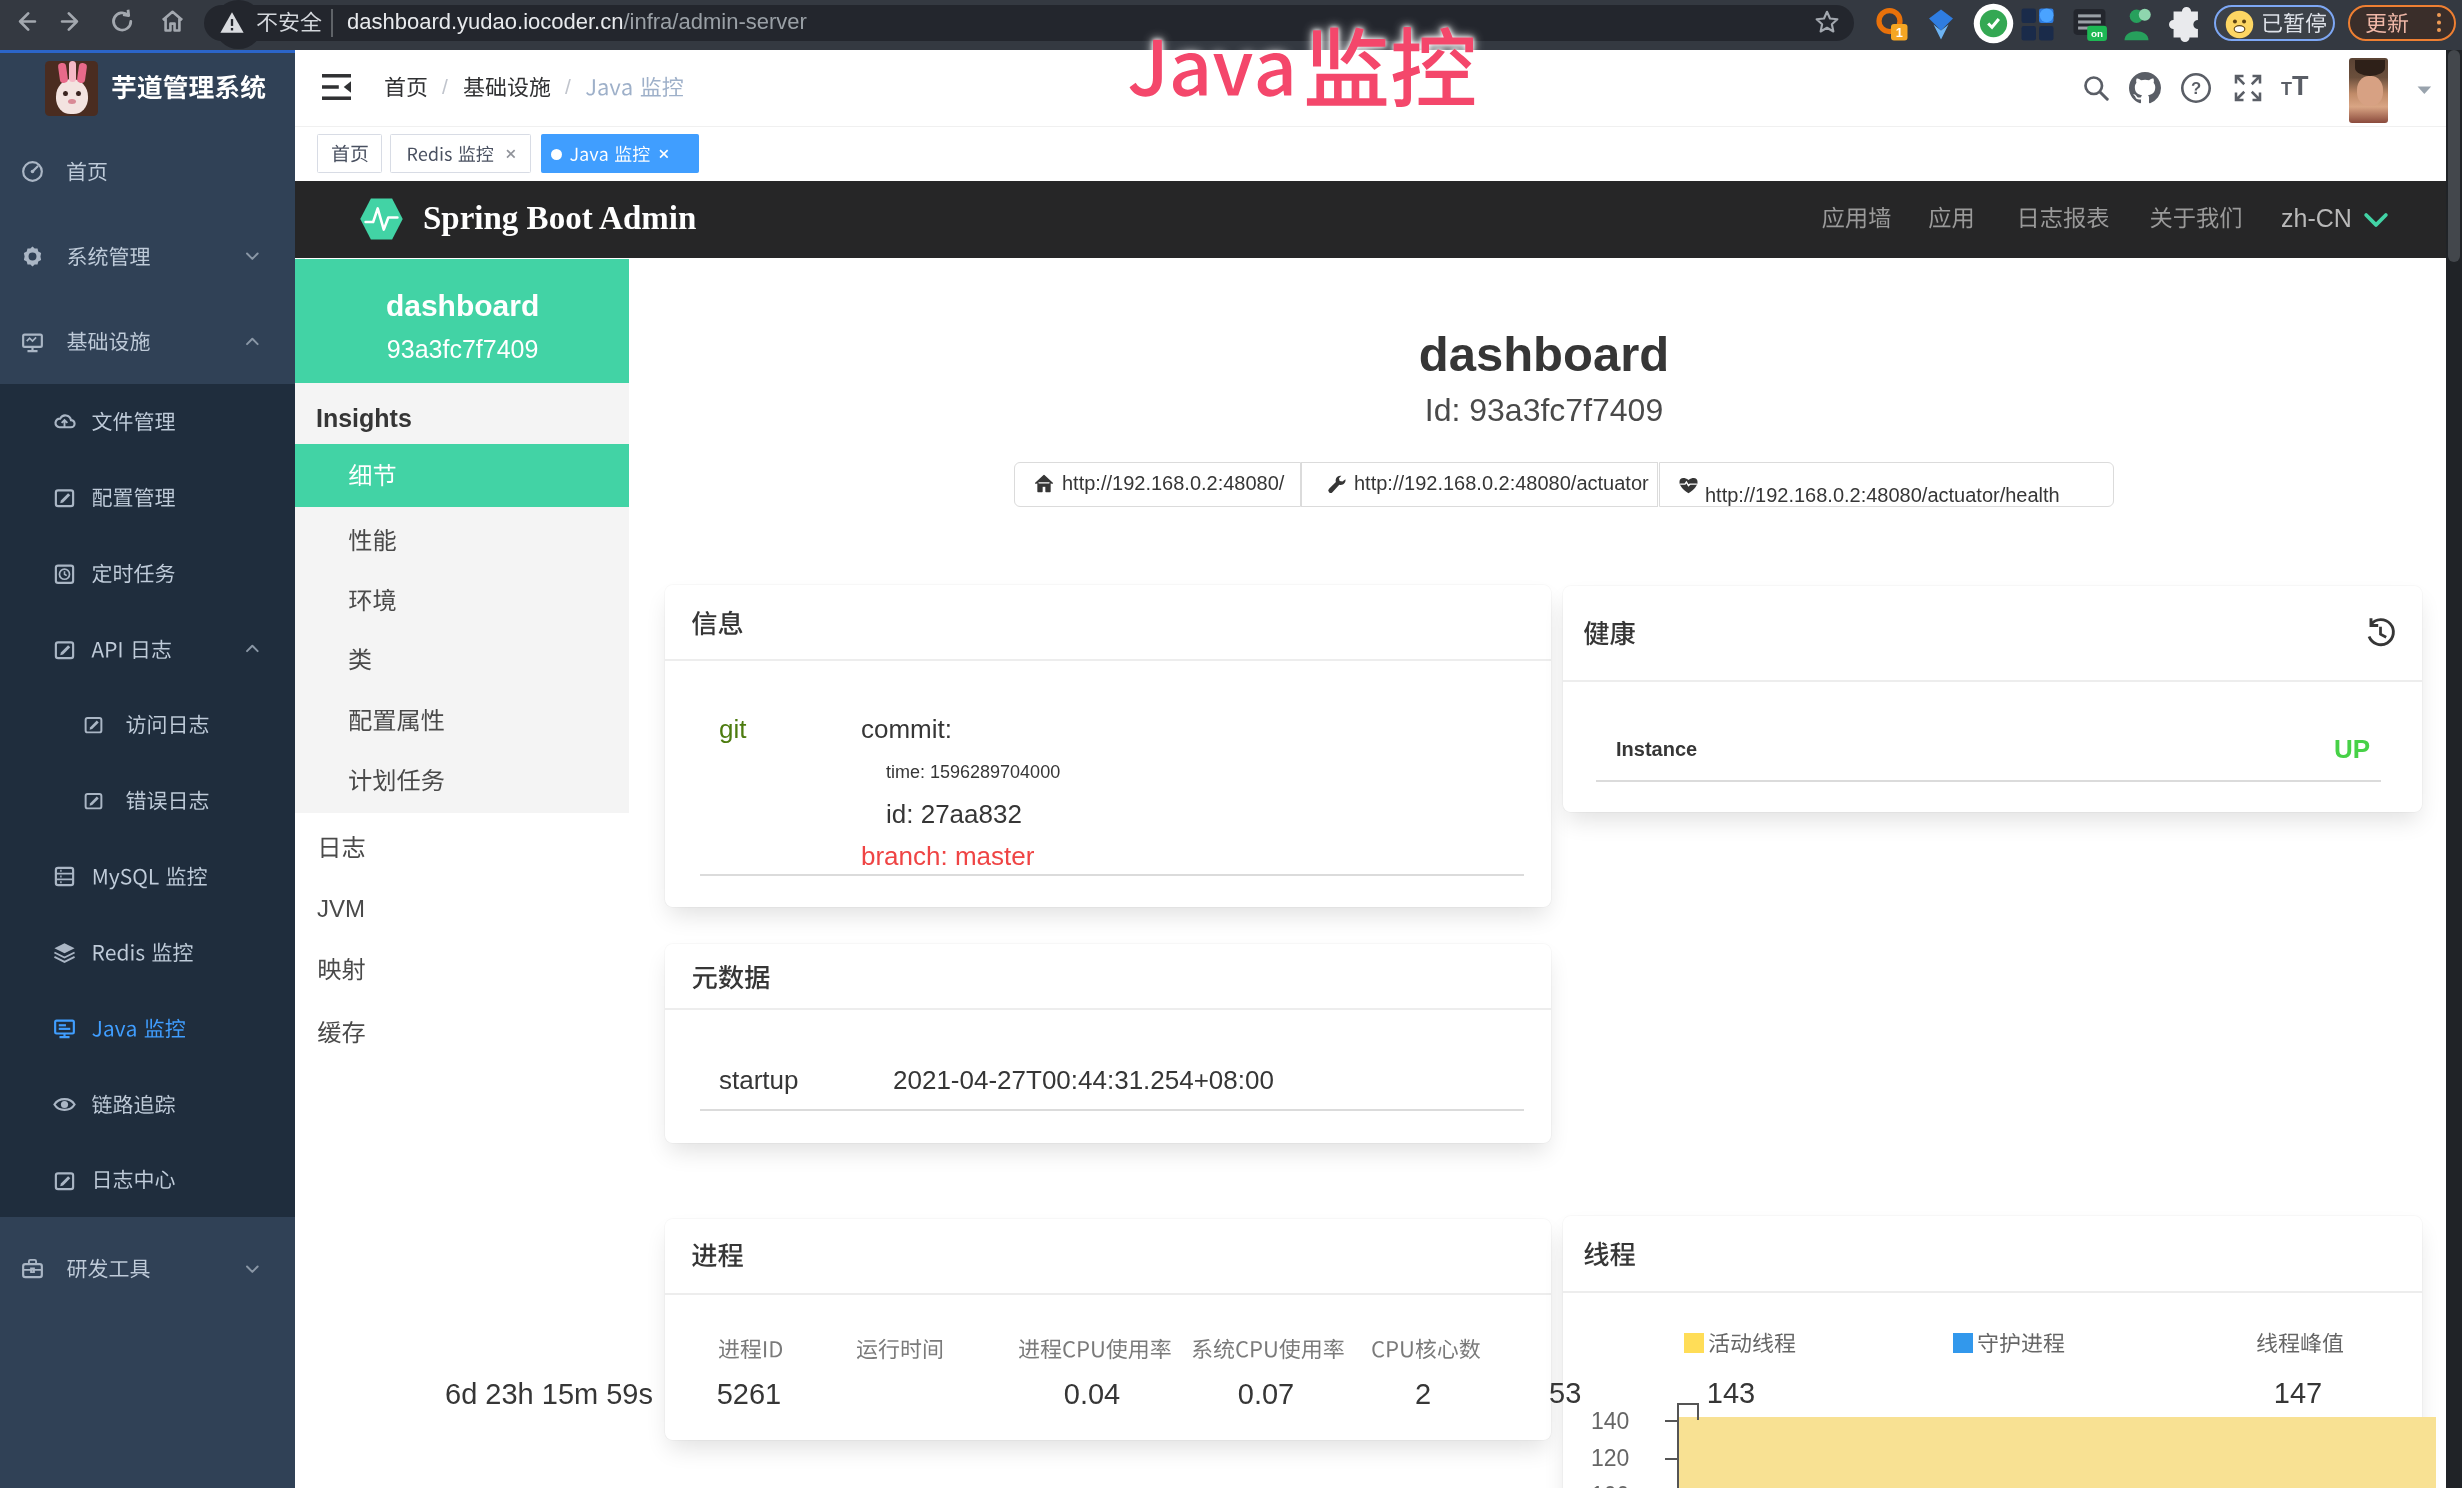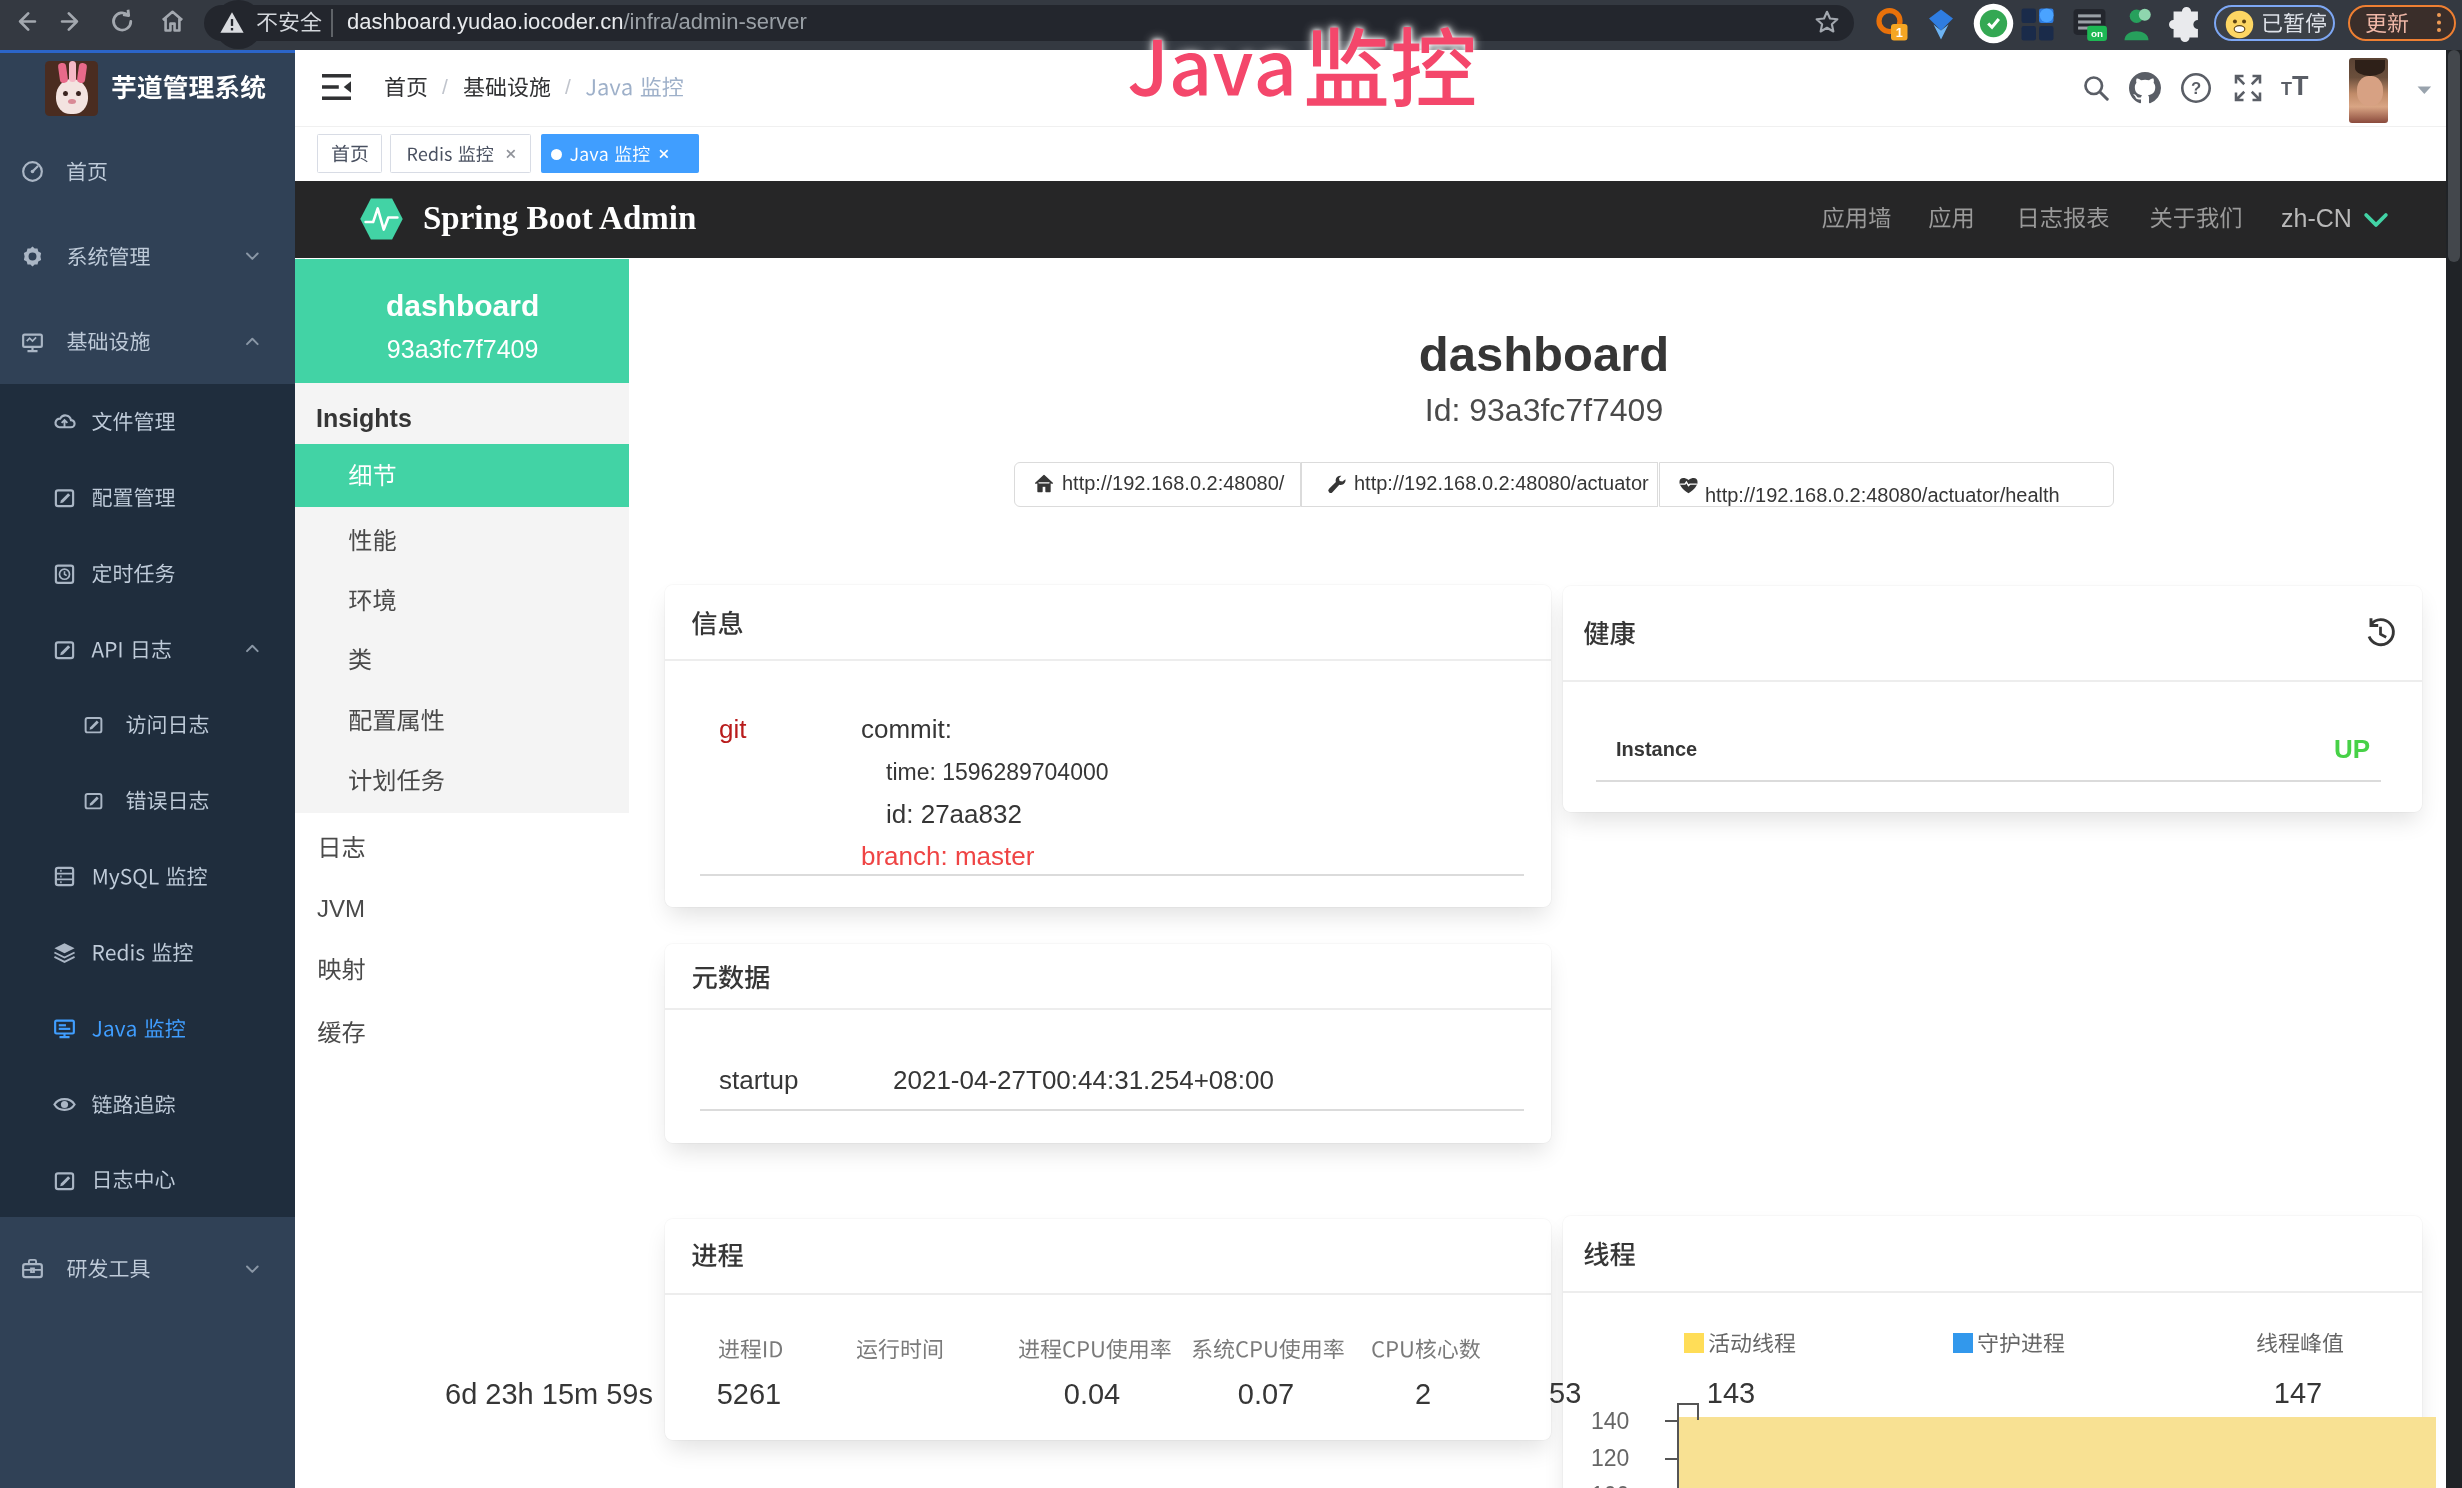--- a/index.html
+++ b/index.html
@@ -546,23 +546,23 @@
   </svg>
 <div style="position:absolute;left:1705px;top:484px;font-size:20px;line-height:23.5px;color:#363636;font-weight:400;white-space:pre;letter-spacing:0px;">http://192.168.0.2:48080/actuator/health</div>
 <div class="abs" style="left:665px;top:585px;width:886px;height:322px;box-shadow:0 12px 23px -4.6px rgba(10,10,10,.12), 0 0 0 0.8px rgba(10,10,10,.03);border-radius:7.6px;background:#fff"></div>
 <div style="position:absolute;left:691px;top:610px">
     <svg width="53" height="30" viewBox="0 0 70 40" style="display:block" fill="#363636">
       <path transform="matrix(0.035 0 0 -0.035 0 30.8)" d="M383 536V460H877V536ZM383 393V317H877V393ZM369 245V-83H450V-48H804V-80H888V245ZM450 29V168H804V29ZM540 814C566 774 594 720 609 683H311V605H953V683H624L694 714C680 750 649 804 621 845ZM247 840C198 693 116 547 28 451C44 430 70 381 79 360C108 393 137 431 164 473V-87H251V625C282 687 309 751 331 815Z"></path>
       <path transform="matrix(0.035 0 0 -0.035 35 30.8)" d="M279 545H714V479H279ZM279 410H714V343H279ZM279 679H714V615H279ZM258 204V52C258 -40 291 -67 418 -67C444 -67 604 -67 631 -67C735 -67 764 -35 776 99C750 104 710 117 689 133C684 34 676 20 625 20C587 20 454 20 425 20C364 20 353 24 353 53V204ZM754 194C799 129 845 41 862 -16L951 23C934 81 884 166 838 229ZM138 212C115 147 77 61 39 5L126 -36C161 22 196 112 221 177ZM417 239C466 192 521 125 544 80L622 127C598 168 547 227 500 270H810V753H521C535 778 552 808 566 838L453 855C447 826 433 786 421 753H188V270H471Z"></path>
     </svg>
   </div>
 <div class="abs" style="left:665px;top:659px;width:886px;height:1.5px;background:#ededed"></div>
-<div style="position:absolute;left:719px;top:714px;font-size:26px;line-height:30px;color:#b91c1c;font-weight:400;white-space:pre;letter-spacing:0px;">git</div>
+<div style="position:absolute;left:719px;top:714px;font-size:26px;line-height:30px;color:#4d7c0f;font-weight:400;white-space:pre;letter-spacing:0px;">git</div>
 <div style="position:absolute;left:861px;top:714px;font-size:26px;line-height:30px;color:#363636;font-weight:400;white-space:pre;letter-spacing:0px;">commit:</div>
-<div style="position:absolute;left:886px;top:757px;font-size:23px;line-height:30px;color:#363636;font-weight:400;white-space:pre;letter-spacing:0px;">time: 1596289704000</div>
+<div style="position:absolute;left:886px;top:757px;font-size:18px;line-height:30px;color:#363636;font-weight:400;white-space:pre;letter-spacing:0px;">time: 1596289704000</div>
 <div style="position:absolute;left:886px;top:799px;font-size:26px;line-height:30px;color:#363636;font-weight:400;white-space:pre;letter-spacing:0px;">id: 27aa832</div>
 <div style="position:absolute;left:861px;top:841px;font-size:26px;line-height:30px;color:#ef4444;font-weight:400;white-space:pre;letter-spacing:0px;">branch: master</div>
 <div class="abs" style="left:700px;top:874px;width:824px;height:1.5px;background:#dbdbdb"></div>
 <div class="abs" style="left:1563px;top:586px;width:859px;height:226px;box-shadow:0 12px 23px -4.6px rgba(10,10,10,.12), 0 0 0 0.8px rgba(10,10,10,.03);border-radius:7.6px;background:#fff"></div>
 <div style="position:absolute;left:1583px;top:620px">
     <svg width="53" height="30" viewBox="0 0 70 40" style="display:block" fill="#363636">
       <path transform="matrix(0.035 0 0 -0.035 0 30.8)" d="M199 843C162 699 101 556 27 462C42 438 66 385 72 362C94 390 114 421 134 455V-82H217V624C243 688 266 754 284 819ZM539 765V697H658V632H496V561H658V492H539V424H658V360H527V288H658V223H504V148H658V40H737V148H939V223H737V288H910V360H737V424H899V561H966V632H899V765H737V839H658V765ZM737 561H826V492H737ZM737 632V697H826V632ZM289 381C289 389 303 399 318 408H421C411 326 396 255 375 195C355 231 337 275 323 327L256 303C278 224 306 161 339 111C308 53 269 8 221 -25C239 -36 271 -66 284 -83C327 -52 364 -10 395 44C490 -48 613 -69 757 -69H937C941 -45 954 -6 967 13C922 12 797 12 762 12C634 13 518 31 432 119C469 211 494 327 507 473L457 484L442 482H386C430 559 476 654 514 751L459 787L433 776H282V694H402C369 611 329 536 315 513C296 481 269 454 252 449C263 432 282 398 289 381Z"></path>
       <path transform="matrix(0.035 0 0 -0.035 35 30.8)" d="M243 231C292 200 356 156 388 128L442 186C408 213 342 255 294 283ZM779 416V350H612V416ZM779 484H612V544H779ZM465 830C477 809 491 785 503 761H115V467C115 319 108 113 27 -31C48 -40 87 -66 104 -82C191 71 205 307 205 467V677H516V610H272V544H516V484H227V416H516V350H262V284H516V178C397 131 273 82 194 54L230 -24L516 103V15C516 -1 510 -7 492 -7C475 -8 414 -9 357 -6C370 -28 383 -62 388 -85C471 -85 526 -85 563 -72C598 -59 612 -38 612 14V147C686 59 789 -6 912 -40C924 -17 949 17 968 35C886 52 812 83 751 123C803 150 862 185 913 220L843 276C805 244 743 201 691 170C659 199 632 232 612 268V284H869V410H963V491H869V610H612V677H952V761H613C598 791 578 826 559 854Z"></path>
     </svg>
   </div>

